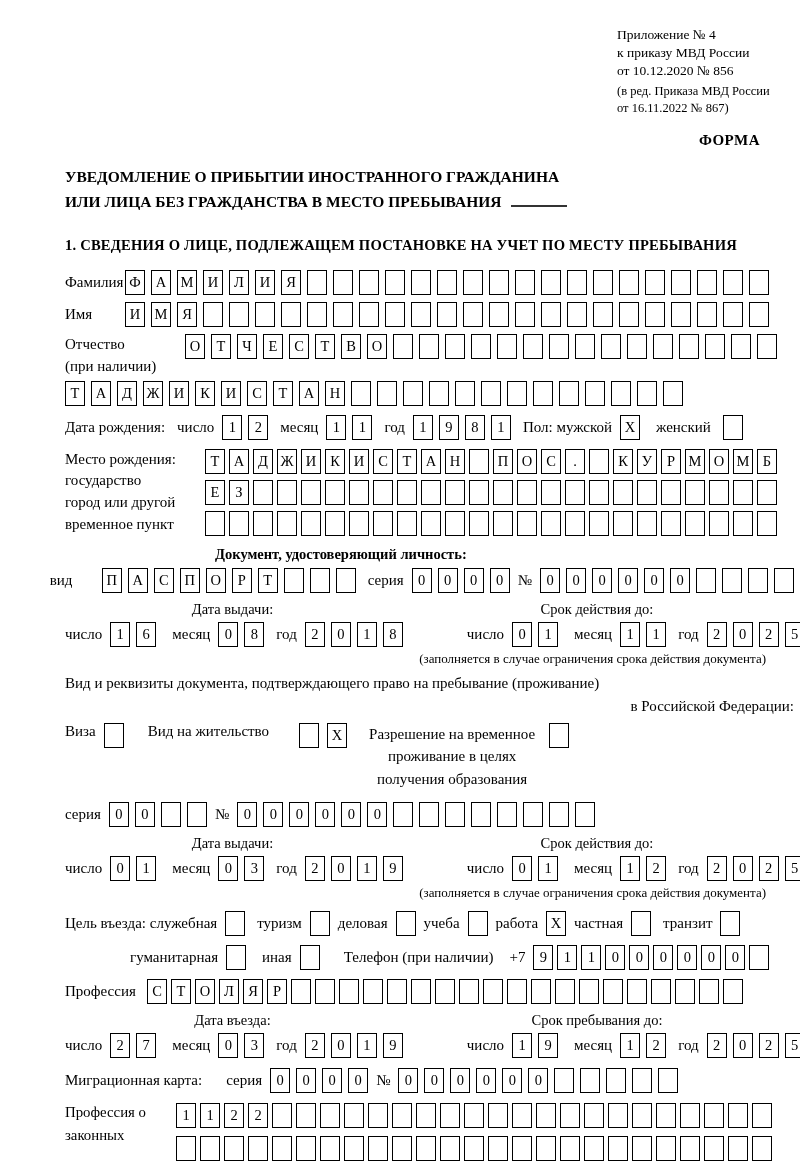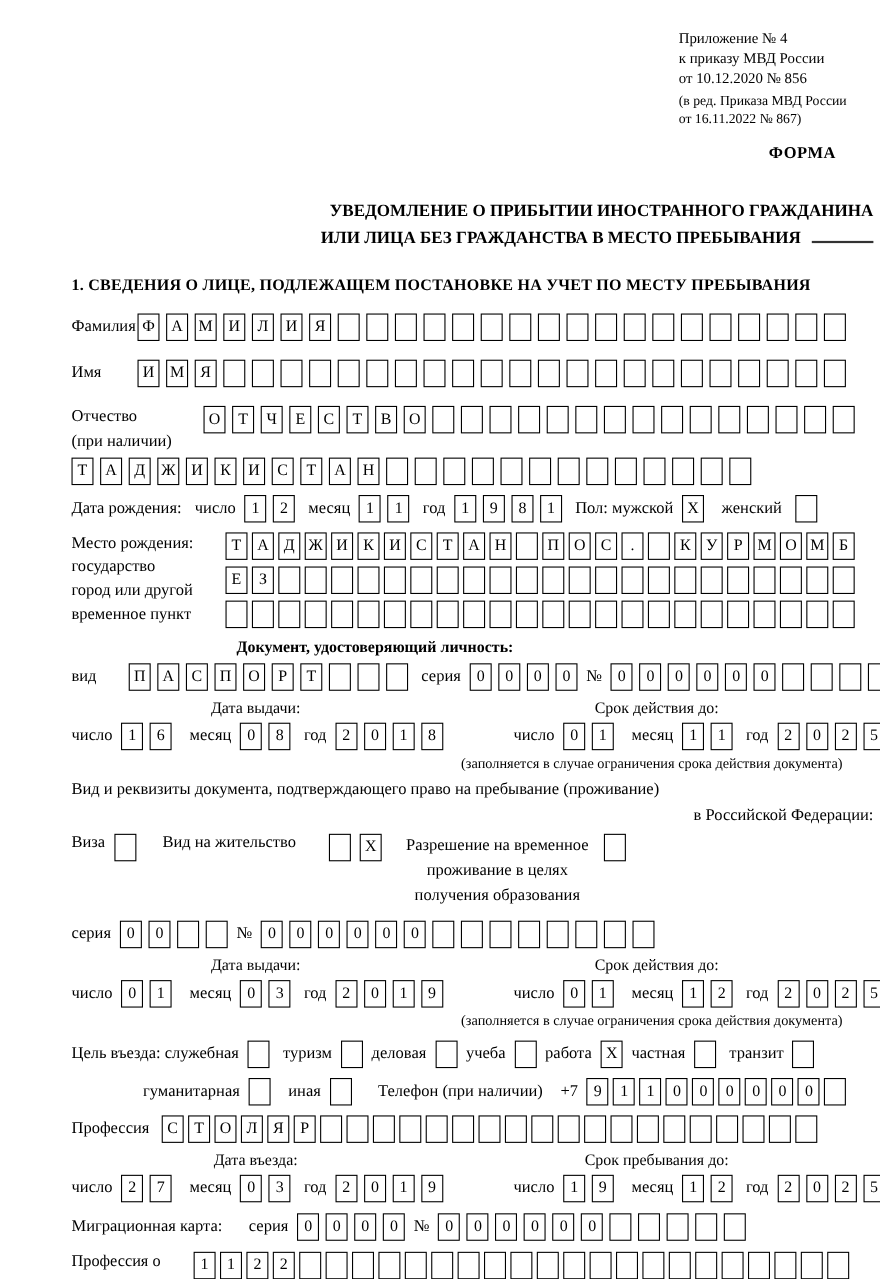--- a/index.html
+++ b/index.html
@@ -3,26 +3,26 @@
 <meta charset="utf-8">
 <style>
   html,body{margin:0;padding:0;background:#fff;color:#000;}
   body{width:800px;height:1163px;font-family:"Liberation Serif","DejaVu Serif",serif;font-size:15px;overflow:hidden;}
   .page{box-sizing:border-box;width:800px;height:1163px;padding:26px 6px 0 65px;}
 
   .appendix{margin-left:552px;font-size:13.5px;line-height:1.32;}
   .appendix .sub{margin-top:4px;font-size:12.5px;}
   .forma{font-weight:bold;text-align:right;padding-right:34px;margin-top:16px;font-size:15px;letter-spacing:.5px;}
 
-  .title{margin-top:31px;text-align:right;font-weight:bold;font-size:15.5px;line-height:1.6;}
+  .title{margin-top:16px;text-align:left;font-weight:bold;font-size:15.5px;line-height:1.6;}
   .blank-line{display:inline-block;width:56px;border-bottom:2px solid #333;height:12px;margin-left:10px;}
 
   .section-title{margin-top:22px;font-weight:bold;font-size:14.6px;letter-spacing:.2px;}
 
-  .frow{display:flex;align-items:center;margin-top:17px;}
+  .frow{display:flex;align-items:center;margin-top:7px;}
   .frow.top{align-items:flex-start;}
   .flabel{flex:none;}
   .boxes{display:flex;gap:6px;flex-wrap:nowrap;}
   .boxes.tight{gap:4px;}
   .cell{flex:none;width:20px;height:25px;border:1.6px solid #000;display:flex;align-items:center;justify-content:center;font-size:14.5px;box-sizing:border-box;background:#fff;}
   .stack>*+*{margin-top:6px;}
 
   .lbl2{line-height:1.45;}
   .gap8{margin-left:8px;} .gap12{margin-left:12px;} .gap16{margin-left:16px;} .gap24{margin-left:24px;} .gap40{margin-left:40px;}
 
@@ -302,21 +302,21 @@
           <span class="cell"></span>
           <span class="cell"></span>
           <span class="cell"></span>
           <span class="cell"></span>
         </span>
     </span>
   </div>
 
   <div class="center-header">Документ, удостоверяющий личность:</div>
 
-  <div class="frow" style="margin-top:5px;">
+  <div class="frow" style="margin-top:5px;justify-content:flex-end;">
     <span class="flabel" style="width:52px;">вид</span>
     <span class="boxes">
         <span class="cell">П</span>
         <span class="cell">А</span>
         <span class="cell">С</span>
         <span class="cell">П</span>
         <span class="cell">О</span>
         <span class="cell">Р</span>
         <span class="cell">Т</span>
         <span class="cell"></span>

